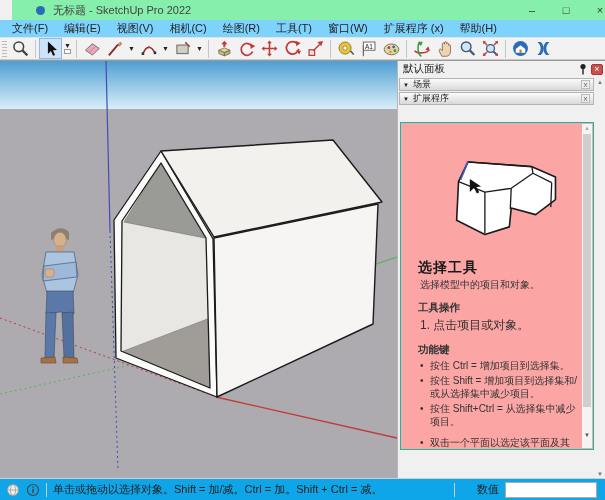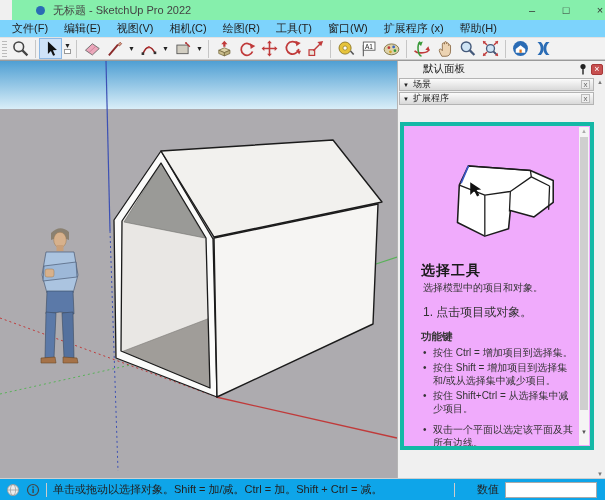--- a/index.html
+++ b/index.html
@@ -35,38 +35,38 @@
   .drop .dbox { width:7px; height:5px; background:#fff; border:1px solid #999; margin-top:1px; }
 
   
   .main { position:absolute; left:0; top:60px; width:605px; height:418px; border-top:1px solid #9a9a9a; }
   .viewport { position:absolute; left:0; top:0; width:397px; height:418px; }
 
   
   .panel { position:absolute; left:397px; top:0; width:208px; height:418px;
     background:#f0f0f0; border-left:1px solid #b5b5b5; font-size:10px; }
   .panel-header { height:16px; display:flex; align-items:center; padding:0 2px 0 5px;
-    color:#222; font-size:10.5px;margin-left:20px; }
+    color:#222; font-size:10.5px; }
   .panel-header .ph-title { flex:1; }
   .pin { width:10px; height:12px; margin-right:3px; }
   .close-red { width:12px; height:11px; background:#c75050; border:1px solid #a83838; border-radius:2px;
     color:#fff; font-size:9px; line-height:9px; text-align:center; }
   .scroll-outer { position:absolute; right:0; top:16px; bottom:0; width:10px; background:#f0f0f0;
     display:flex; flex-direction:column; justify-content:space-between; align-items:center;
     font-size:6px; color:#777; padding:2px 0; }
   .panel-body { position:absolute; left:0; top:16px; right:10px; bottom:0; }
   .sec-bar { height:13px; margin:1px 1px 0 1px; border:1px solid #b4b4b4;
     background:linear-gradient(#fbfbfb,#d9d9d9); display:flex; align-items:center;
     font-size:9px; color:#222; padding:0 3px; }
   .sec-bar .arrow { font-size:6px; margin-right:4px; }
   .sec-bar .label { flex:1; }
   .sec-bar .sec-x { font-size:8px; color:#666; border:1px solid #bbb; background:#eee;
     width:9px; height:9px; line-height:7px; text-align:center; }
   .instructor { position:absolute; left:2px; right:1px; top:45px; height:328px;
-    background:#f0abfc; border:4px solid #14b8a6; overflow:hidden; }
+    background:#fca5a5; border:1px solid #14b8a6; overflow:hidden; }
   .instr-scroll { position:absolute; right:1px; top:1px; bottom:1px; width:10px; background:#f4f4f4;
     font-size:6px; color:#888; text-align:center; }
   .instr-thumb { position:absolute; left:1px; top:10px; width:8px; height:273px; background:#cfcfcf; }
   .instr-down { position:absolute; left:0; width:10px; bottom:10px; color:#555; }
   .instr-up { position:absolute; left:0; width:10px; top:1px; color:#aaa; }
   .instr-content { position:absolute; left:0; top:0; right:12px; bottom:0; padding:4px 2px 0 17px;
     color:#333; }
   .instr-img { height:132px; display:flex; align-items:center; justify-content:center; }
   .instr-h1 { font-size:14px; font-weight:bold; color:#1a1a1a; letter-spacing:1px; }
   .instr-desc { font-size:10px; margin:1px 0 9px 2px; }
@@ -351,20 +351,21 @@
           <div class="instr-img">
             <svg width="160" height="118" viewBox="0 0 170 118">
               <path d="M42,47 L52,26 L120,31 L145,42 L145,66 L124,82 L98,75 L96,95 L70,103 L40,88 Z" fill="#fff" stroke="#1c1c1c" stroke-width="1.7" stroke-linejoin="round"></path>
               <path d="M52,26 L120,31 M42,47 L70,58 L98,54 M70,58 L70,102 M98,54 L121,38 L141,48 M121,38 L120,31 M141,48 L140,74 M98,54 L97,76" fill="none" stroke="#1c1c1c" stroke-width="1.4" stroke-linejoin="round"></path>
               <path d="M52,26 L44,45" stroke="#3a56c8" stroke-width="1.8"></path>
               <path d="M54,44 L54,58 L58.5,53.5 L61.5,59.5 L64,58.3 L61,52.5 L66,52 Z" fill="#111"></path>
             </svg>
           </div>
           <div class="instr-h1">选择工具</div>
           <div class="instr-desc">选择模型中的项目和对象。</div>
+          <div class="instr-h2">工具操作</div>
           <div class="instr-item">1. 点击项目或对象。</div>
           <div class="instr-h2">功能键</div>
           <ul class="instr-list">
             <li>按住 Ctrl = 增加项目到选择集。</li>
             <li>按住 Shift = 增加项目到选择集和/或从选择集中减少项目。</li>
             <li>按住 Shift+Ctrl = 从选择集中减少项目。</li>
           </ul>
           <ul class="instr-list">
             <li>双击一个平面以选定该平面及其所有边线。</li>
 

